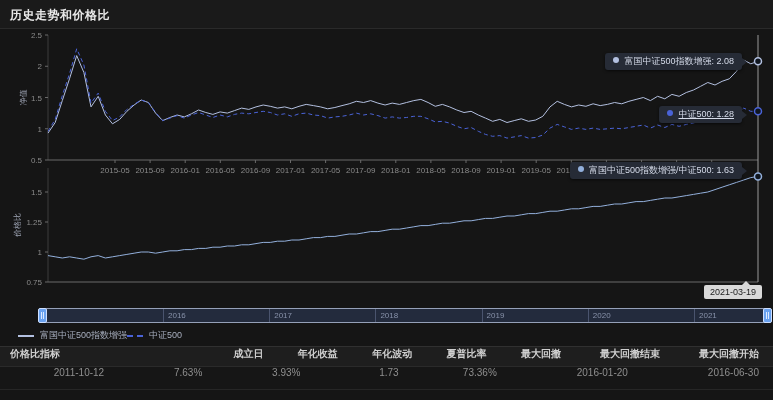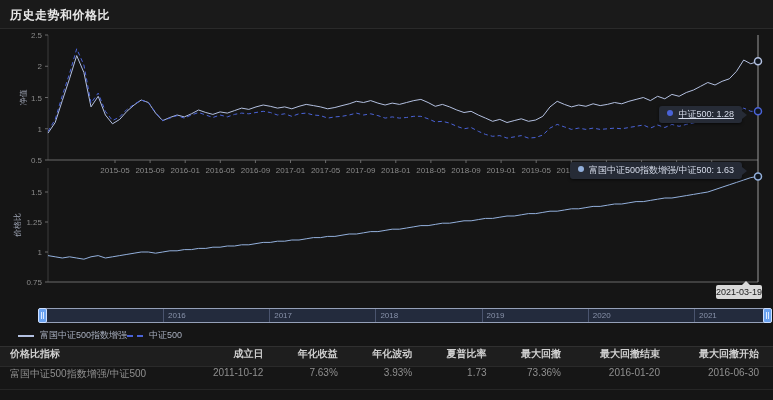--- a/index.html
+++ b/index.html
@@ -16,21 +16,21 @@
   
   .tip{position:absolute;background:#262b36;color:#d6dcea;font-size:9px;line-height:11px;
        padding:3px 8px;border-radius:3px;white-space:nowrap;box-shadow:0 1px 3px rgba(0,0,0,.6);}
   .tip:after{content:"";position:absolute;right:-5px;top:50%;margin-top:-4px;
        border-top:4px solid transparent;border-bottom:4px solid transparent;border-left:5px solid #262b36;}
   .dot{display:inline-block;width:6px;height:6px;border-radius:50%;margin-right:5px;vertical-align:1px;}
   #tip-fund{top:53px;right:31px;}
   #tip-bmk{top:106px;right:31px;text-decoration:underline;}
   #tip-ratio{top:162px;right:31px;}
   #tip-date{position:absolute;top:285px;right:11px;background:#d9d9d9;color:#222;font-size:9px;
-       padding:2px 0;border-radius:2px;}
+       padding:2px 6px;border-radius:2px;}
   #tip-date:before{content:"";position:absolute;top:-4px;right:12px;
        border-left:4px solid transparent;border-right:4px solid transparent;border-bottom:4px solid #d9d9d9;}
   
   #slider{position:absolute;top:308px;left:42px;width:726px;height:15px;background:#232b3d;
        border:1px solid #95a0b8;box-sizing:border-box;}
   .smark{position:absolute;top:0;bottom:0;border-left:1px solid #4a546e;padding-left:4px;
        font-size:8px;color:#8892aa;line-height:14px;}
   .handle{position:absolute;top:-1px;width:9px;height:15px;background:#6aa2f0;border:1px solid #cfe0ff;
        border-radius:2px;box-sizing:border-box;}
   .handle:after{content:"";position:absolute;left:2px;right:2px;top:3px;bottom:3px;
@@ -126,20 +126,23 @@
       <line x1="45" y1="282" x2="48" y2="282" stroke="#6a6a6a"></line>
       <text x="42" y="285" text-anchor="end" class="tick">0.75</text>
       <text x="20" y="225" text-anchor="middle" class="axlabel" transform="rotate(-90 20 225)">价格比</text>
       <polyline points="48.0,255.6 55.2,256.8 62.3,258.0 69.5,256.8 76.7,258.0 83.9,259.2 91.0,256.8 98.2,255.6 105.4,258.0 112.5,256.8 119.7,255.6 126.9,254.4 134.1,253.2 141.2,252.0 148.4,252.0 155.6,253.2 162.7,252.0 169.9,250.8 177.1,250.8 184.3,249.6 191.4,249.6 198.6,248.4 205.8,248.4 212.9,247.2 220.1,247.2 227.3,246.0 234.5,246.0 241.6,244.8 248.8,244.8 256.0,243.6 263.2,242.4 270.3,242.4 277.5,241.2 284.7,241.2 291.8,240.0 299.0,240.0 306.2,238.8 313.4,237.6 320.5,237.6 327.7,236.4 334.9,236.4 342.0,235.2 349.2,234.0 356.4,234.0 363.6,232.8 370.7,231.6 377.9,231.6 385.1,230.4 392.2,229.2 399.4,229.2 406.6,228.0 413.8,226.8 420.9,225.6 428.1,225.6 435.3,224.4 442.4,223.2 449.6,223.2 456.8,222.0 464.0,220.8 471.1,220.8 478.3,219.6 485.5,218.4 492.6,218.4 499.8,217.2 507.0,216.0 514.2,216.0 521.3,214.8 528.5,213.6 535.7,213.6 542.8,212.4 550.0,211.2 557.2,211.2 564.4,210.0 571.5,208.8 578.7,208.8 585.9,207.6 593.1,206.4 600.2,206.4 607.4,205.2 614.6,204.0 621.7,204.0 628.9,202.8 636.1,201.6 643.3,201.6 650.4,200.4 657.6,199.2 664.8,198.0 671.9,198.0 679.1,196.8 686.3,195.6 693.5,194.4 700.6,193.2 707.8,192.0 715.0,189.6 722.1,187.2 729.3,184.8 736.5,182.4 743.7,180.0 750.8,177.6 758.0,176.4" fill="none" stroke="#93b0dc" stroke-width="1"></polyline>
       <line x1="758" y1="35" x2="758" y2="282" stroke="#9a9a9a" stroke-width="1"></line>
       <circle cx="758" cy="61.25" r="3.5" fill="#10161f" stroke="#b3c0e0" stroke-width="1.5"></circle>
       <circle cx="758" cy="111.25" r="3.5" fill="#10161f" stroke="#4a63d8" stroke-width="1.5"></circle>
       <circle cx="758" cy="176.40000000000003" r="3.5" fill="#10161f" stroke="#93b0dc" stroke-width="1.5"></circle>
     </svg>
 
+  <div class="tip" id="tip-fund">
+    <span class="dot" style="background: rgb(179, 192, 224);"></span><span>富国中证500指数增强: 2.08</span>
+  </div>
   <div class="tip" id="tip-bmk">
     <span class="dot" style="background: rgb(74, 99, 216);"></span><span>中证500: 1.28</span>
   </div>
   <div class="tip" id="tip-ratio">
     <span class="dot" style="background: rgb(147, 176, 220);"></span><span>富国中证500指数增强/中证500: 1.63</span>
   </div>
   <div id="tip-date">2021-03-19</div>
 
   <div id="slider">
     <div id="marks">
@@ -170,21 +173,20 @@
       <span class="cell c0">价格比指标</span>
       <span class="cell c1">成立日</span>
       <span class="cell c2">年化收益</span>
       <span class="cell c3">年化波动</span>
       <span class="cell c4">夏普比率</span>
       <span class="cell c5">最大回撤</span>
       <span class="cell c7">最大回撤结束</span>
       <span class="cell c6">最大回撤开始</span>
     </div>
     <div class="trow tdata">
-      <span class="cell c0">富国中证500指数增强/中证500</span>
       <span class="cell c1">2011-10-12</span>
       <span class="cell c2">7.63%</span>
       <span class="cell c3">3.93%</span>
       <span class="cell c4">1.73</span>
       <span class="cell c5">73.36%</span>
       <span class="cell c6">2016-01-20</span>
       <span class="cell c7">2016-06-30</span>
     </div>
   </div>
 </div>

